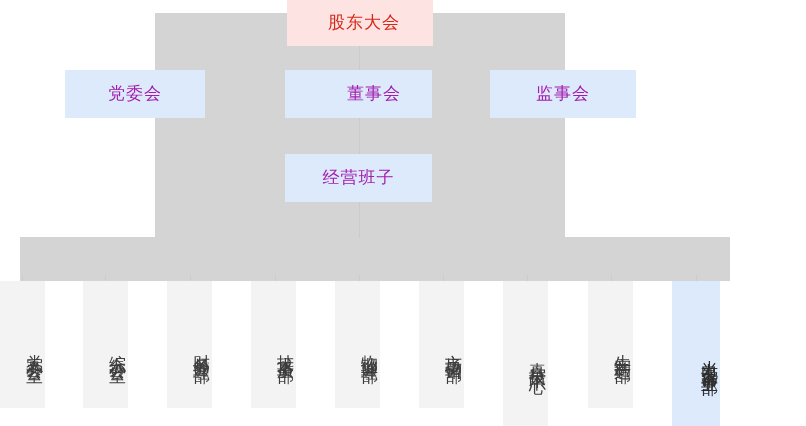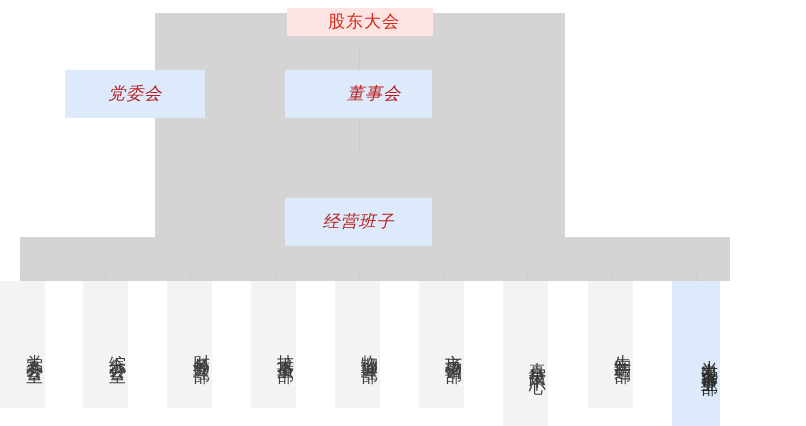--- a/index.html
+++ b/index.html
@@ -59,22 +59,21 @@
   .node-h {
     font-size: 17px;
     letter-spacing: 1px;
   }
   .node-pink {
     background: #fde3e1;
     color: #d62719;
   }
   .node-blue {
     background: #ddeafb;
-    color: #b91c1c;
-    font-style: italic;
+    color: #a21caf;
   }
 
   
   .node-v {
     writing-mode: vertical-rl;
     text-orientation: upright;
     font-size: 17px;
     letter-spacing: 3px;
     padding-top: 8px;
     align-items: flex-start;
@@ -103,32 +102,35 @@
   <div class="hairline" style="left:22px;  top:275px; height:8px;"></div>
   <div class="hairline" style="left:105px; top:275px; height:8px;"></div>
   <div class="hairline" style="left:190px; top:275px; height:8px;"></div>
   <div class="hairline" style="left:275px; top:275px; height:8px;"></div>
   <div class="hairline" style="left:359px; top:275px; height:8px;"></div>
   <div class="hairline" style="left:443px; top:275px; height:8px;"></div>
   <div class="hairline" style="left:527px; top:275px; height:8px;"></div>
   <div class="hairline" style="left:611px; top:275px; height:8px;"></div>
   <div class="hairline" style="left:696px; top:275px; height:8px;"></div>
 
-  <div class="node node-h node-pink" style="left:287px; top:8px; width:146px; height:28px;padding-left:8px;">
+  <div class="node node-h node-pink" style="left:287px; top:0px; width:146px; height:46px;padding-left:8px;">
     <span>股东大会</span>
   </div>
 
   <div class="node node-h node-blue" style="left:65px; top:70px; width:140px; height:48px;">
     <span>党委会</span>
   </div>
   <div class="node node-h node-blue" style="left:285px; top:70px; width:147px; height:48px;padding-left:31px;">
     <span>董事会</span>
   </div>
+  <div class="node node-h node-blue" style="left:490px; top:70px; width:146px; height:48px;">
+    <span>监事会</span>
+  </div>
 
-  <div class="node node-h node-blue" style="left:285px; top:154px; width:147px; height:48px;margin-top:44px;">
+  <div class="node node-h node-blue" style="left:285px; top:154px; width:147px; height:48px;">
     <span>经营班子</span>
   </div>
 
   <div class="node node-v dept-gray" style="left:0px; top:281px; width:45px; height:127px;">
     <span>党委办公室</span>
   </div>
   <div class="node node-v dept-gray" style="left:83px; top:281px; width:45px; height:127px;">
     <span>综合办公室</span>
   </div>
   <div class="node node-v dept-gray" style="left:167px; top:281px; width:45px; height:127px;">

